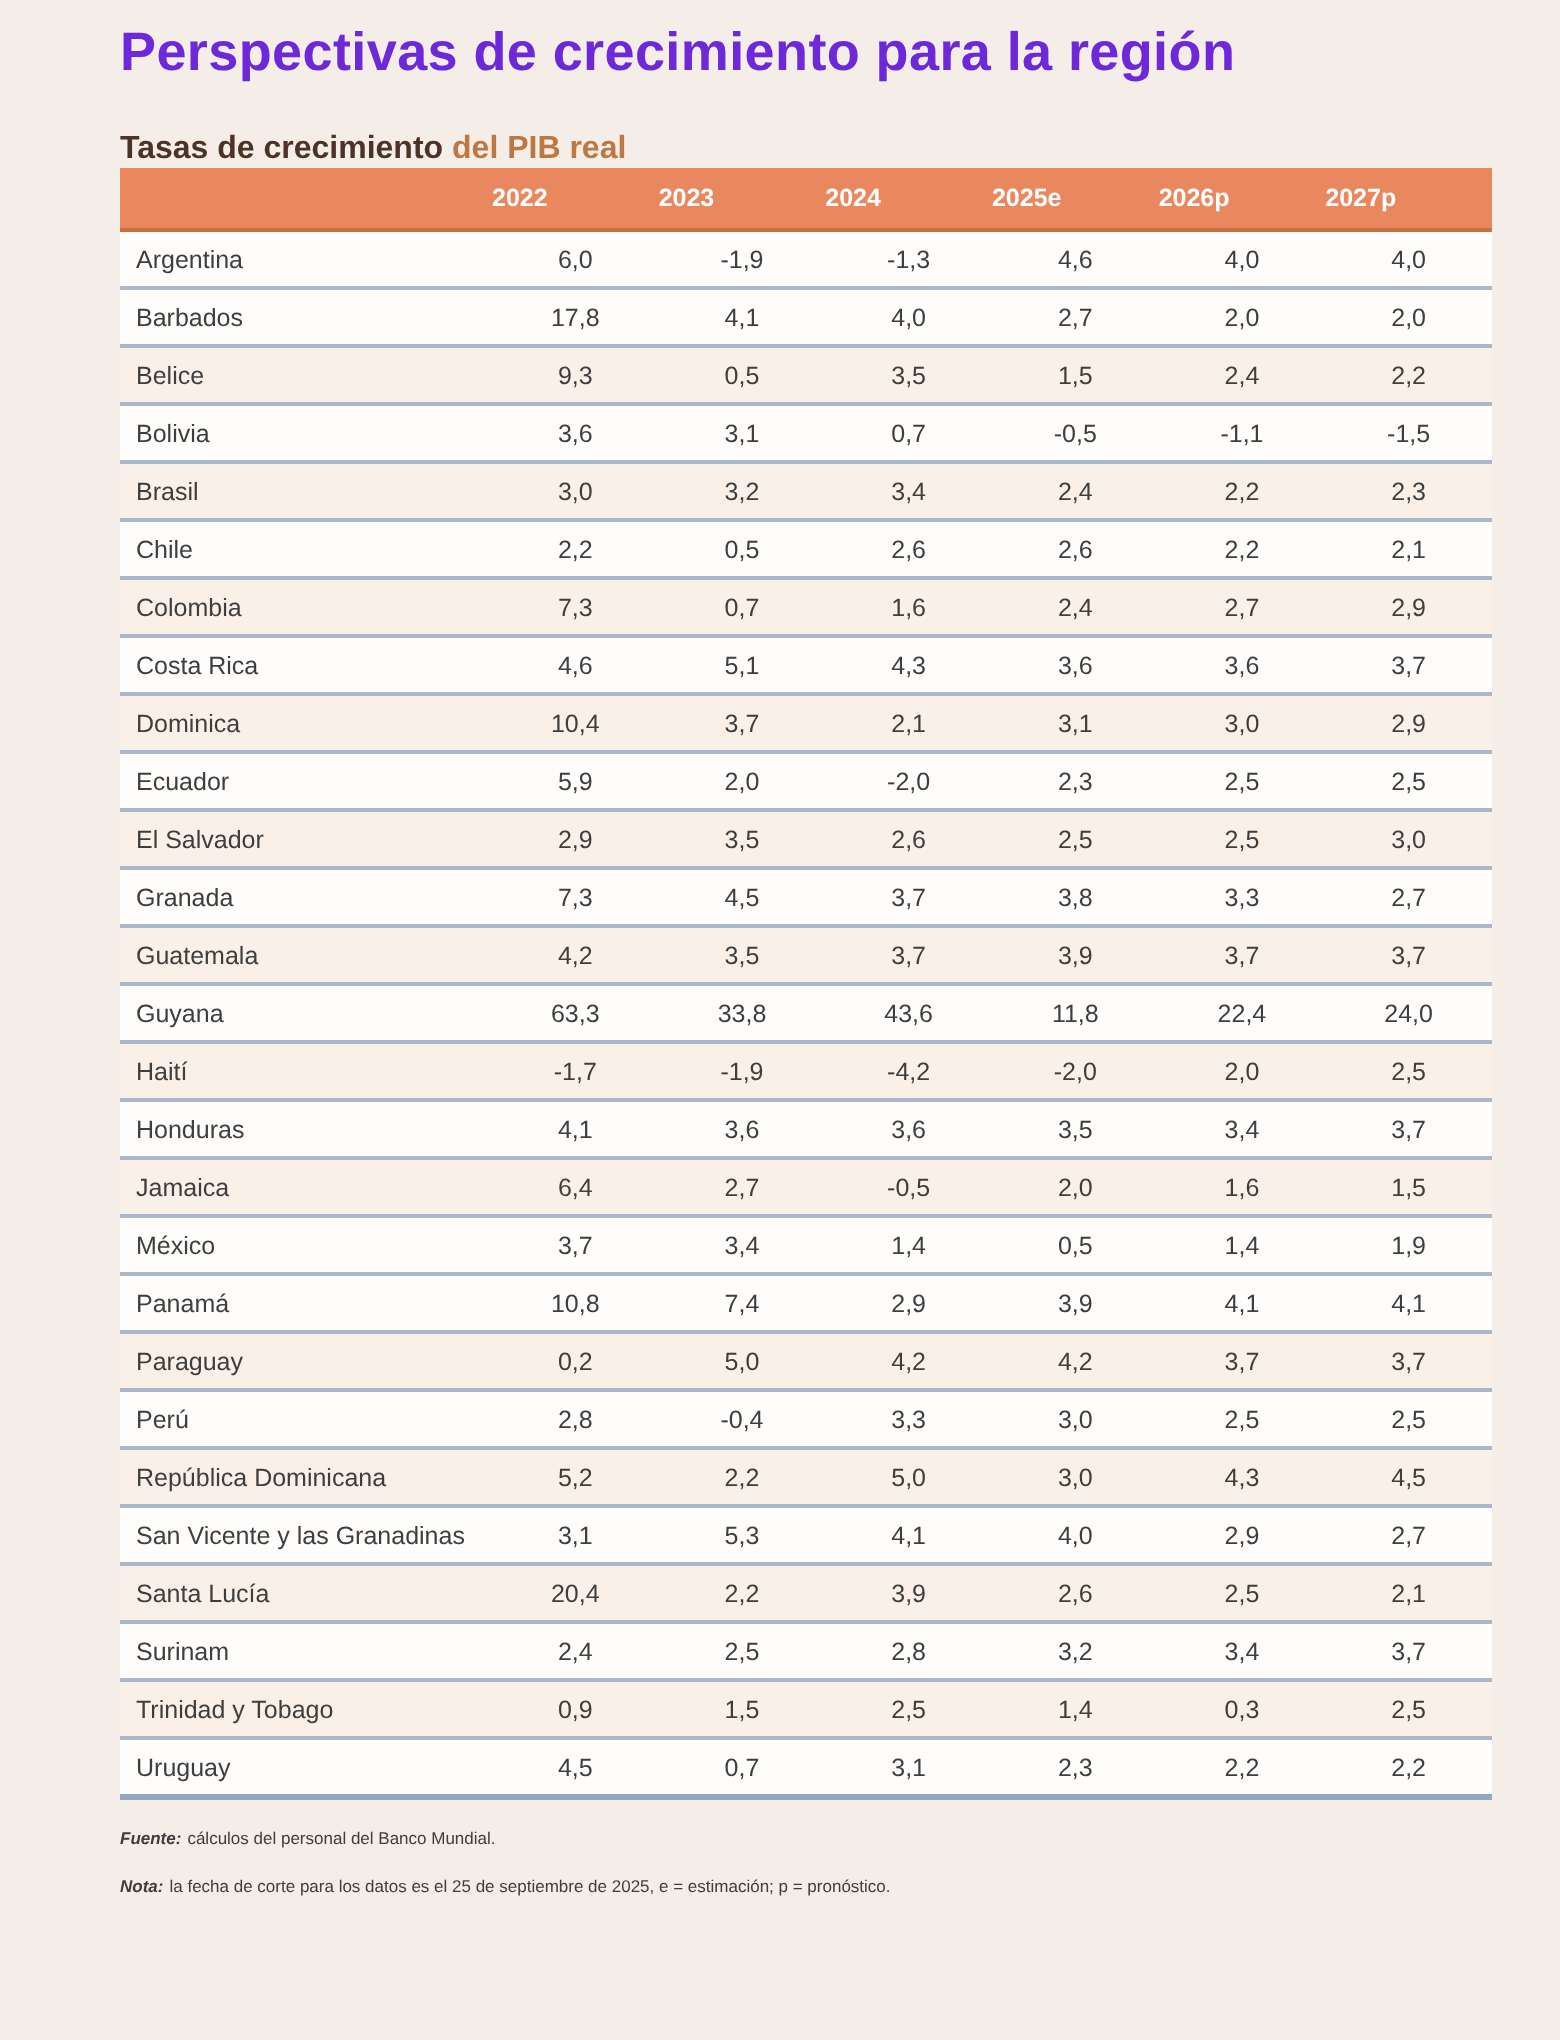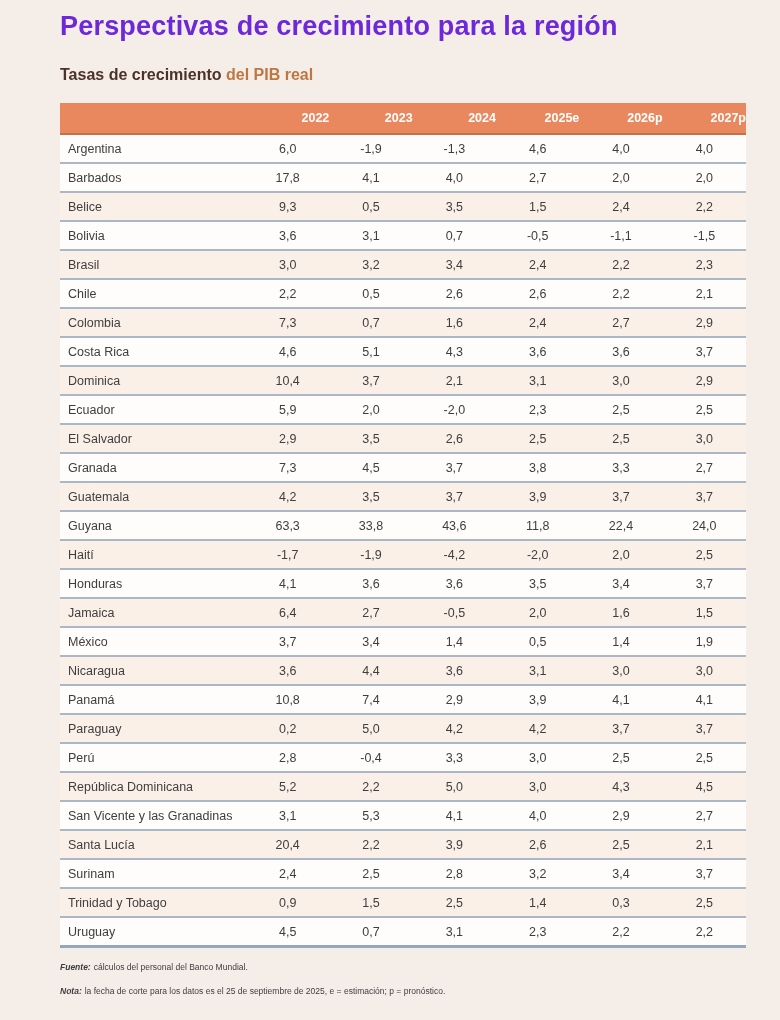--- a/index.html
+++ b/index.html
@@ -20,42 +20,41 @@
   .page-title {
     margin: 0;
     font-size: 27px;
     font-weight: 700;
     letter-spacing: 0.2px;
     color: #6d28d9;
     line-height: 36px;
   }
   .table-title {
     margin-top: 21px;
-    margin-bottom: 19px;
     font-size: 16px;
     font-weight: 700;
     line-height: 19px;
     color: #4C3227;
   }
   .table-title .accent {
     color: #BE7740;
   }
   table.growth-table {
     border-collapse: collapse;
     table-layout: fixed;
     width: 686px;
     border-bottom: 3px solid #93A7BF;
   }
   table.growth-table thead th {
     background: #E9885F;
     color: #FFFFFF;
     font-size: 12.5px;
     font-weight: 700;
     height: 30px;
-    text-align: right;
+    text-align: left;
     padding: 0;
     border-bottom: 2px solid #C96F45;
   }
   table.growth-table th.country-col {
     width: 186px;
   }
   table.growth-table tbody td {
     height: 27px;
     font-size: 12.5px;
     text-align: center;
@@ -269,29 +268,20 @@
         </tr>
         <tr>
           <td class="country">México</td>
           <td>3,7</td>
           <td>3,4</td>
           <td>1,4</td>
           <td>0,5</td>
           <td>1,4</td>
           <td>1,9</td>
         </tr>
-        <tr class="alt">
-          <td class="country">Nicaragua</td>
-          <td>3,6</td>
-          <td>4,4</td>
-          <td>3,6</td>
-          <td>3,1</td>
-          <td>3,0</td>
-          <td>3,0</td>
-        </tr>
         <tr>
           <td class="country">Panamá</td>
           <td>10,8</td>
           <td>7,4</td>
           <td>2,9</td>
           <td>3,9</td>
           <td>4,1</td>
           <td>4,1</td>
         </tr>
         <tr class="alt">

